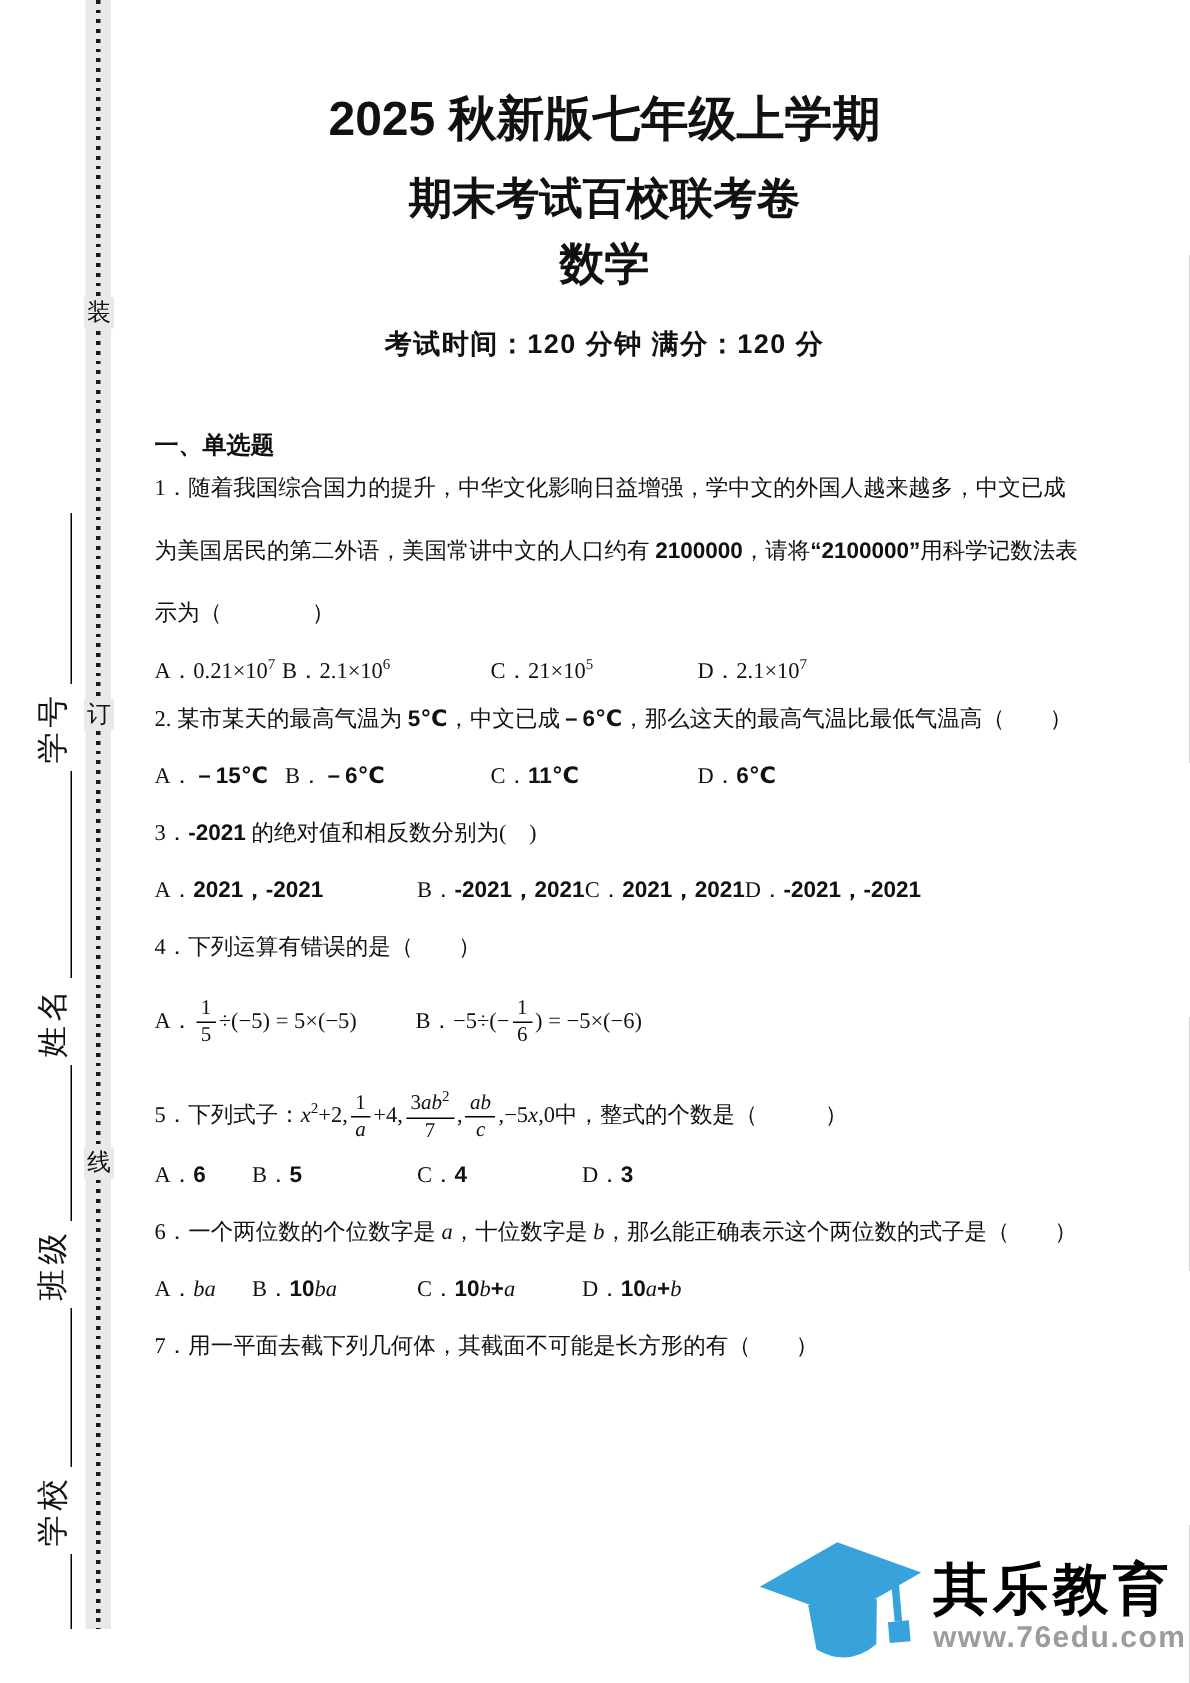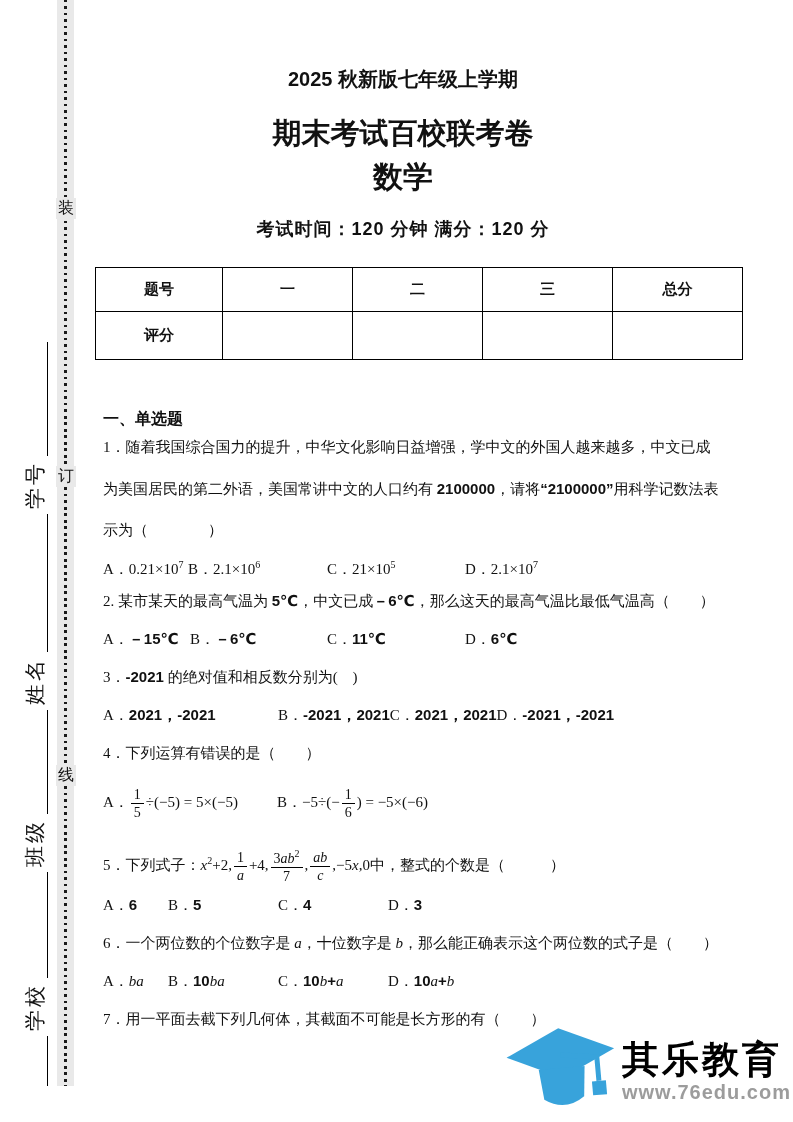--- a/index.html
+++ b/index.html
@@ -16,21 +16,21 @@
   .seal-char { position:absolute; left:56px; width:20px; text-align:center;
     font-size:16px; background:#e9e9e9; z-index:2; font-family:"Liberation Serif",serif; }
   .fields-strip { position:absolute; left:14px; top:1086px; width:714px; height:42px;
     transform:rotate(-90deg); transform-origin:0 0;
     display:flex; align-items:center; gap:5px; }
   .fields-strip .flabel { font-size:21px; letter-spacing:3px; white-space:nowrap; }
   .fields-strip .fline { border-bottom:1.5px solid #000; height:26px; flex:0 0 auto; }
   
   .main { position:absolute; left:103px; top:0; width:645px; }
   .hdr { width:600px; text-align:center; font-family:"Liberation Sans","DejaVu Sans",sans-serif; font-weight:700; }
-  .t1 { padding-top:64px; font-size:20px; line-height:30px; }
+  .t1 { padding-top:64px; font-size:32px; line-height:30px; }
   .t2 { margin-top:24px; font-size:29px; line-height:30px; }
   .subject { margin-top:14px; font-size:30px; line-height:30px; }
   .exam-info { margin-top:27px; font-size:18px; line-height:20px; letter-spacing:1px; }
   
   .score-table { margin-top:28px; margin-left:-8px; width:648px; border-collapse:collapse;
     font-family:"Liberation Sans","DejaVu Sans",sans-serif; }
   .score-table td { border:1.6px solid #000; text-align:center; font-weight:700; font-size:15px; }
   .score-table tr:first-child td { height:44px; }
   .score-table tr:last-child td { height:48px; }
   
@@ -85,38 +85,20 @@
     <span class="flabel">学号</span>
     <span class="fline" style="width:114px"></span>
   </div>
 
   <div class="main">
     <div class="hdr t1">2025 秋新版七年级上学期</div>
     <div class="hdr t2">期末考试百校联考卷</div>
     <div class="hdr subject">数学</div>
     <div class="hdr exam-info">考试时间：120 分钟  满分：120 分</div>
 
-    <table class="score-table">
-      <tbody>
-          <tr>
-        <td style="width:127px">题号</td>
-        <td style="width:130px">一</td>
-        <td style="width:130px">二</td>
-        <td style="width:130px">三</td>
-        <td>总分</td>
-      </tr>
-      <tr>
-        <td>评分</td>
-        <td></td>
-        <td></td>
-        <td></td>
-        <td></td>
-      </tr>
-    </tbody>
-      </table>
 
     <div class="section-title">一、单选题</div>
 
     <div class="stem3"><span>1．随着我国综合国力的提升，中华文化影响日益增强，学中文的外国人越来越多，中文已成</span></div>
     <div class="stem3"><span>为美国居民的第二外语，美国常讲中文的人口约有 </span><span class="sb">2100000</span><span>，请将</span><span class="sb">“2100000”</span><span>用科学记数法表</span></div>
     <div class="stem3"><span>示为（　　　　）</span></div>
     <div class="row opts" style="margin-bottom:8px">
       <span class="cell" style="min-width:85px"><span>A．</span><span class="sm">0.21×10</span><sup class="ssup">7</sup></span>
       <span class="cell" style="min-width:139px"><span>B．</span><span class="sm">2.1×10</span><sup class="ssup">6</sup></span>
       <span class="cell" style="min-width:138px"><span>C．</span><span class="sm">21×10</span><sup class="ssup">5</sup></span>

